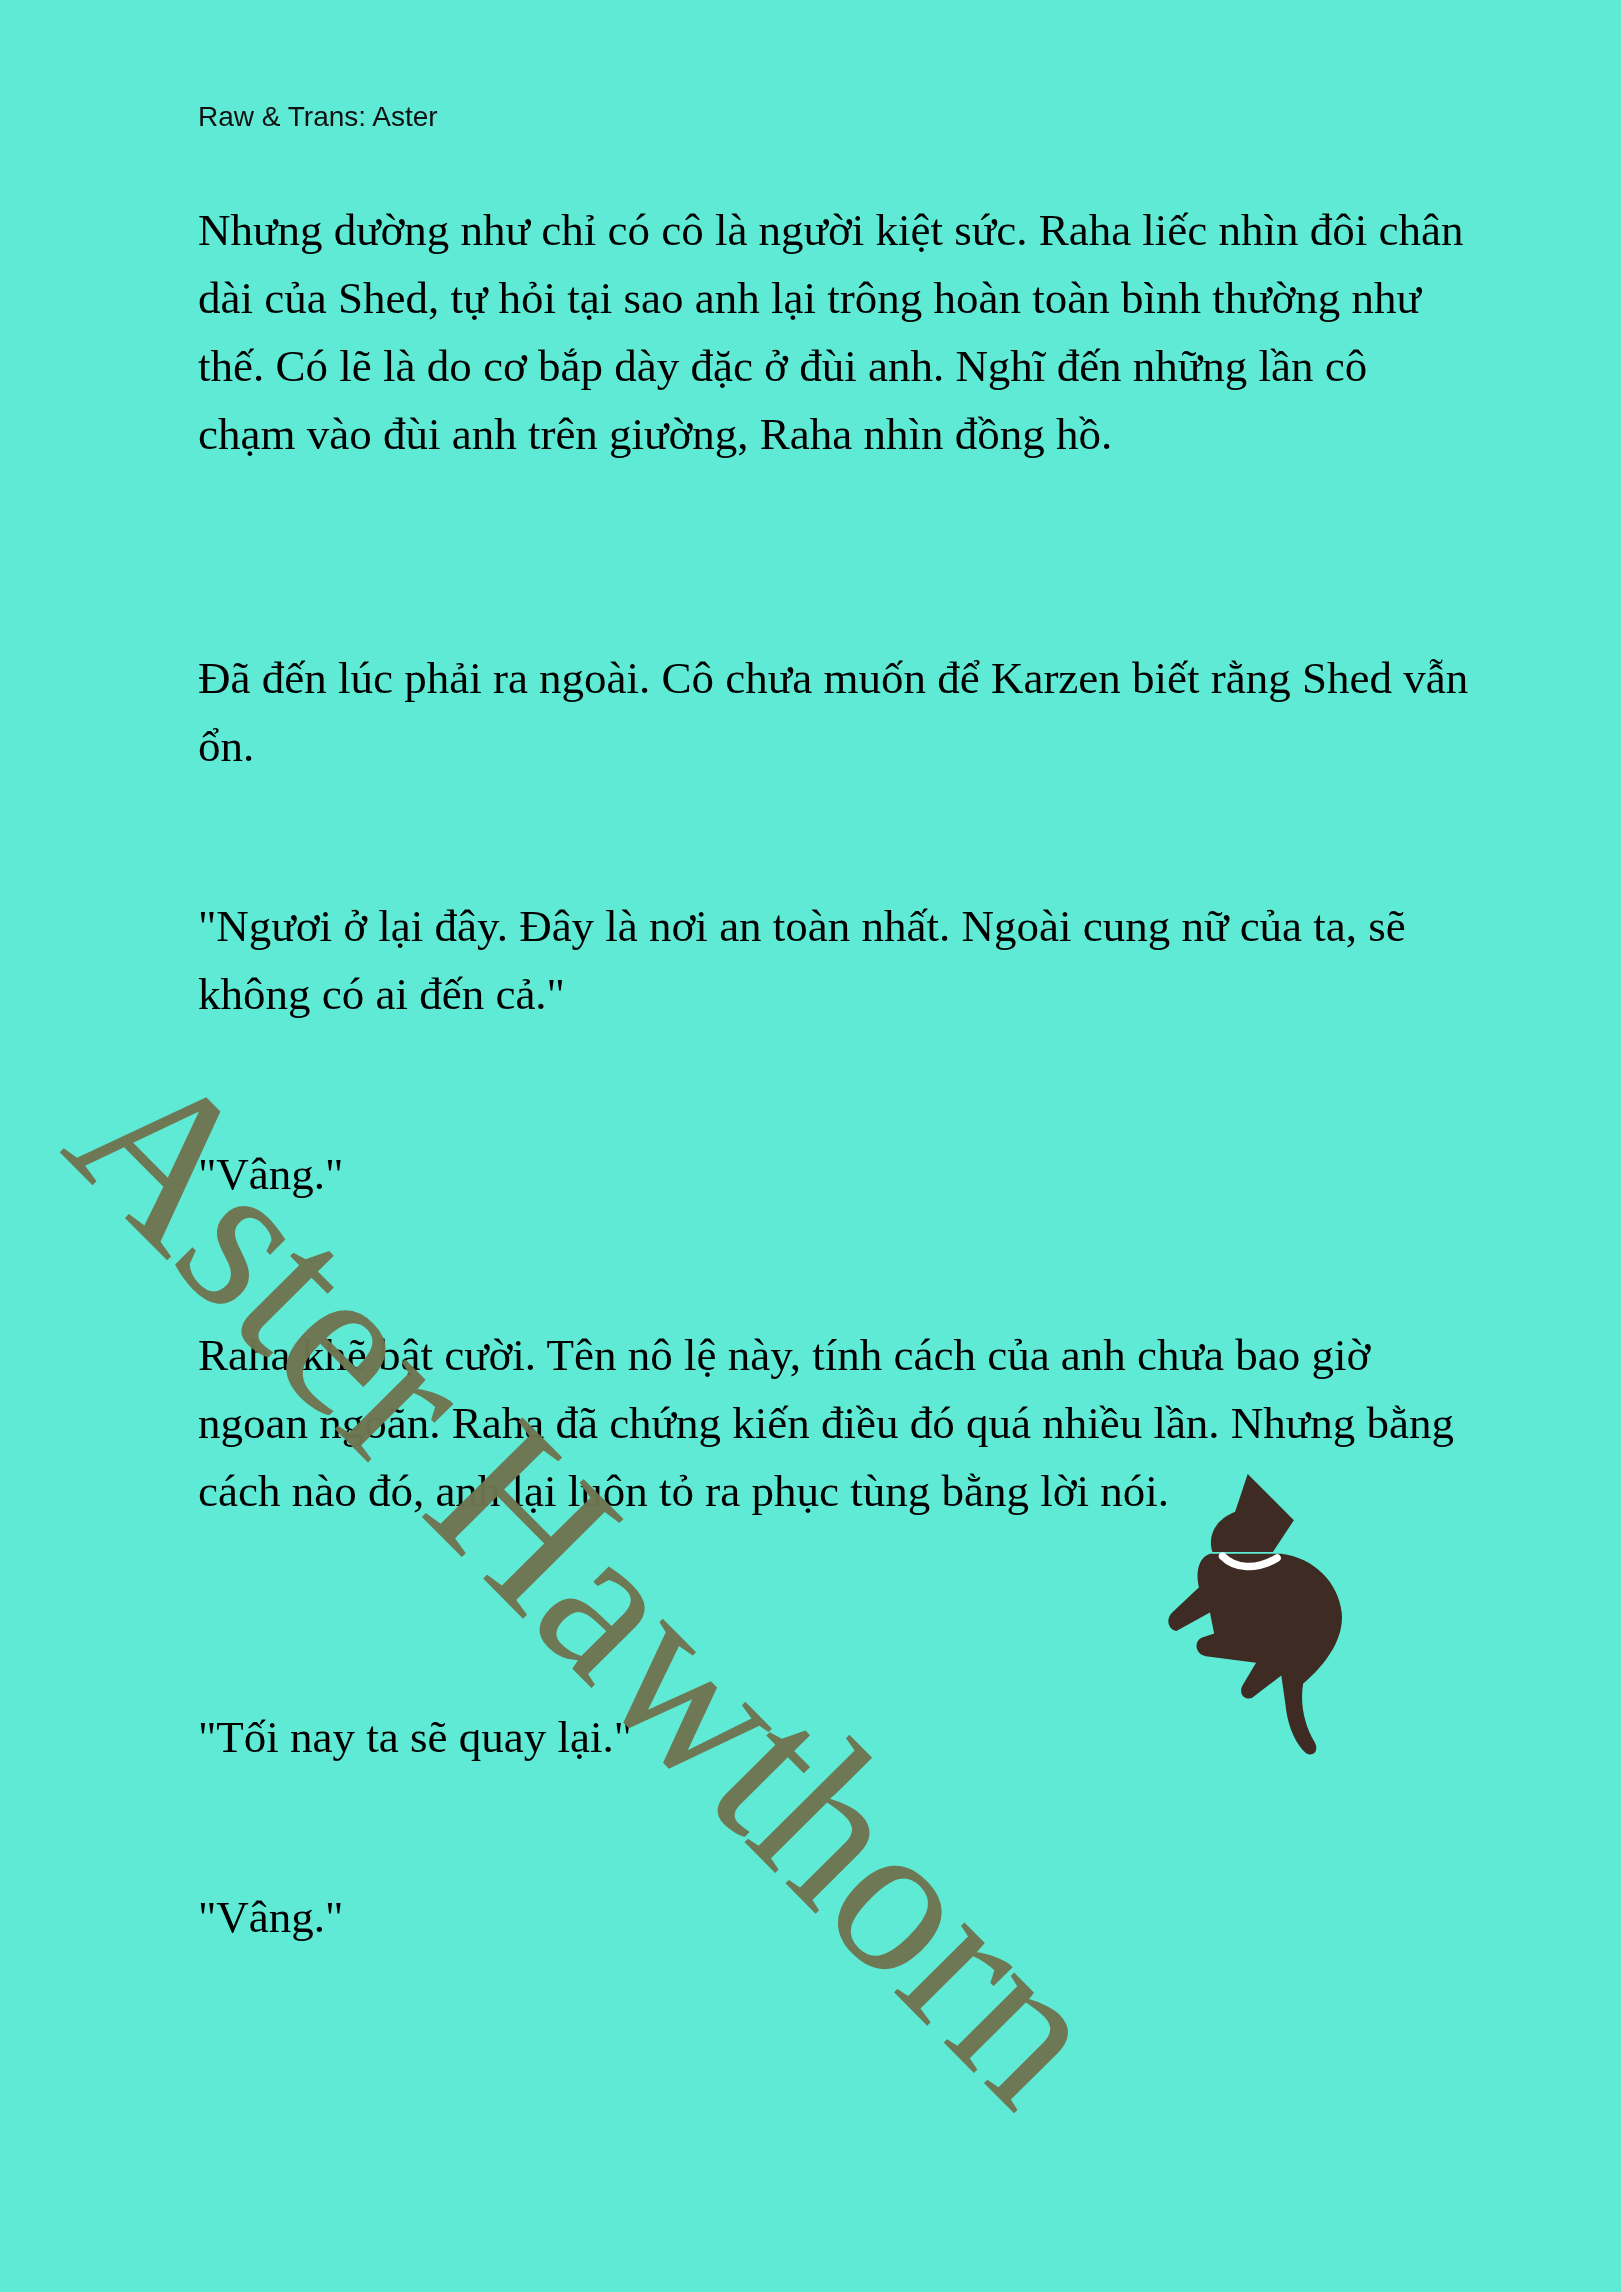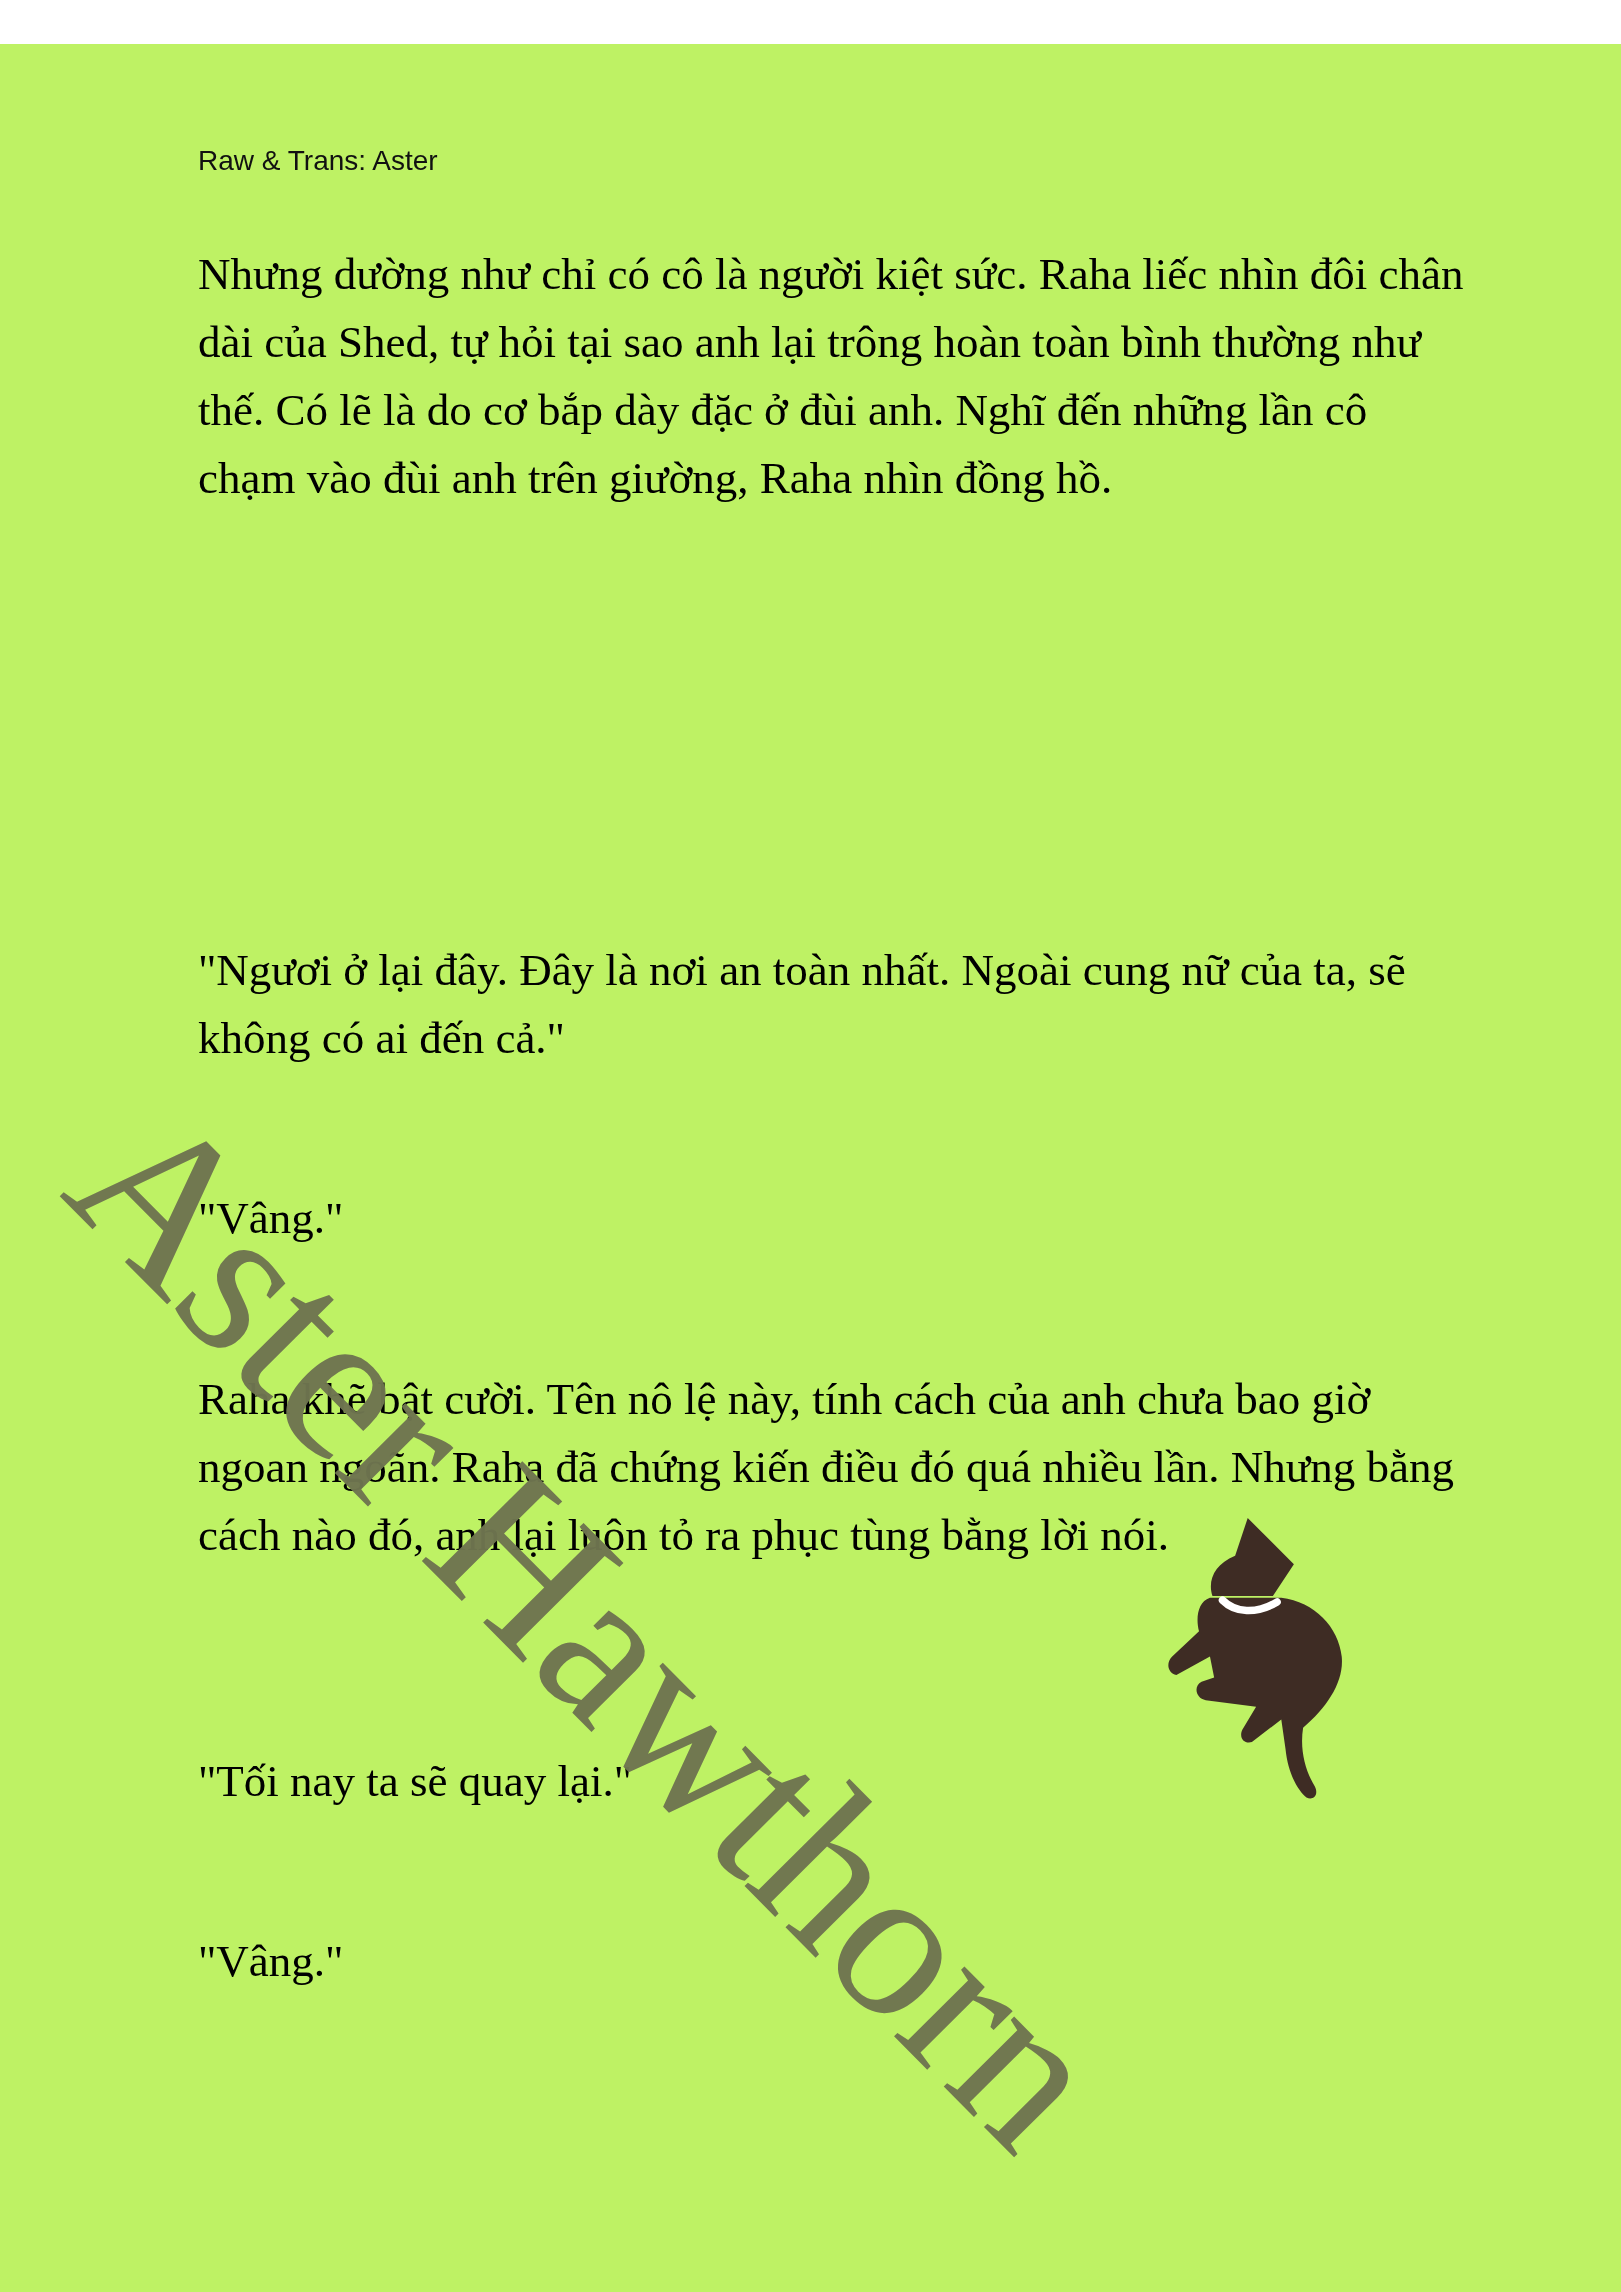--- a/index.html
+++ b/index.html
@@ -1,17 +1,17 @@
 <!DOCTYPE html>
 <html><head>
 <meta charset="utf-8">
 <style>
   html, body { margin: 0; padding: 0; background: #ffffff; }
   body { width: 1621px; height: 2293px; position: relative; overflow: hidden; }
-  .page { position: absolute; inset: 0; background: #bef264; margin-top: 44px; }
+  .page { position: absolute; inset: 0; background: #5eead4; }
   .header {
     position: absolute; left: 198px; top: 98px;
     font-family: "Liberation Sans", sans-serif; font-size: 28px; color: #111111;
     line-height: 37px; white-space: nowrap;
   }
   .para {
     position: absolute; left: 198px; width: 1274px;
     font-family: Liberation Serif, serif; font-size: 45px; color: #000000;
     line-height: 68px; margin: 0;
   }
@@ -27,20 +27,21 @@
   }
 </style>
 </head>
 <body>
 
 <div class="page">
 
   <div class="header">Raw &amp; Trans: Aster</div>
 
   <p class="para" style="top:196px;">Nhưng dường như chỉ có cô là người kiệt sức. Raha liếc nhìn đôi chân dài của Shed, tự hỏi tại sao anh lại trông hoàn toàn bình thường như thế. Có lẽ là do cơ bắp dày đặc ở đùi anh. Nghĩ đến những lần cô chạm vào đùi anh trên giường, Raha nhìn đồng hồ.</p>
+  <p class="para" style="top:644px;">Đã đến lúc phải ra ngoài. Cô chưa muốn để Karzen biết rằng Shed vẫn ổn.</p>
   <p class="para" style="top:892px;">"Ngươi ở lại đây. Đây là nơi an toàn nhất. Ngoài cung nữ của ta, sẽ không có ai đến cả."</p>
   <p class="para" style="top:1140px;">"Vâng."</p>
   <p class="para" style="top:1321px;">Raha khẽ bật cười. Tên nô lệ này, tính cách của anh chưa bao giờ ngoan ngoãn. Raha đã chứng kiến điều đó quá nhiều lần. Nhưng bằng cách nào đó, anh lại luôn tỏ ra phục tùng bằng lời nói.</p>
   <p class="para" style="top:1703px;">"Tối nay ta sẽ quay lại."</p>
   <p class="para" style="top:1883px;">"Vâng."</p>
 
   <div class="watermark">Aster Hawthorn</div>
 
   <svg class="cat" viewBox="0 0 280 380" xmlns="http://www.w3.org/2000/svg">
     <g fill="#3e2c24">

